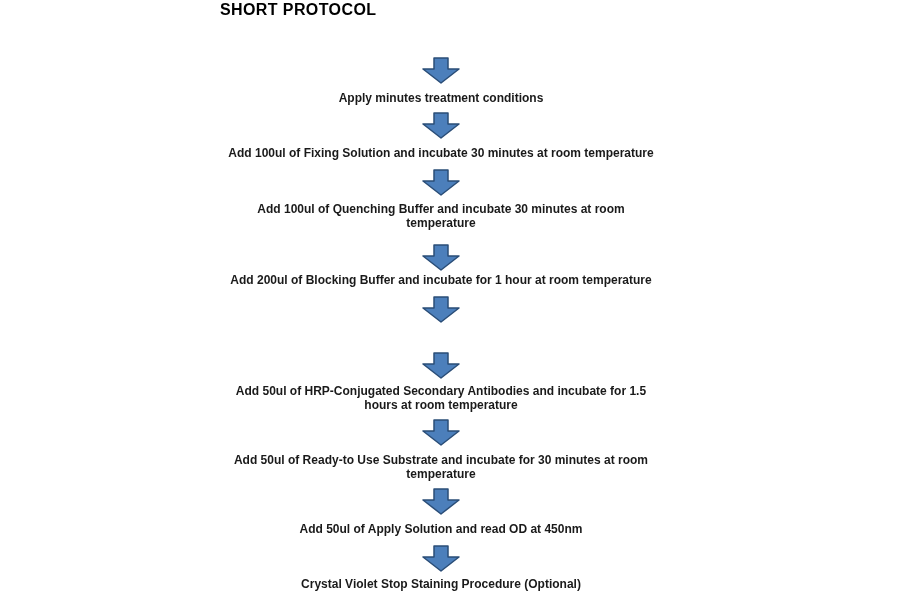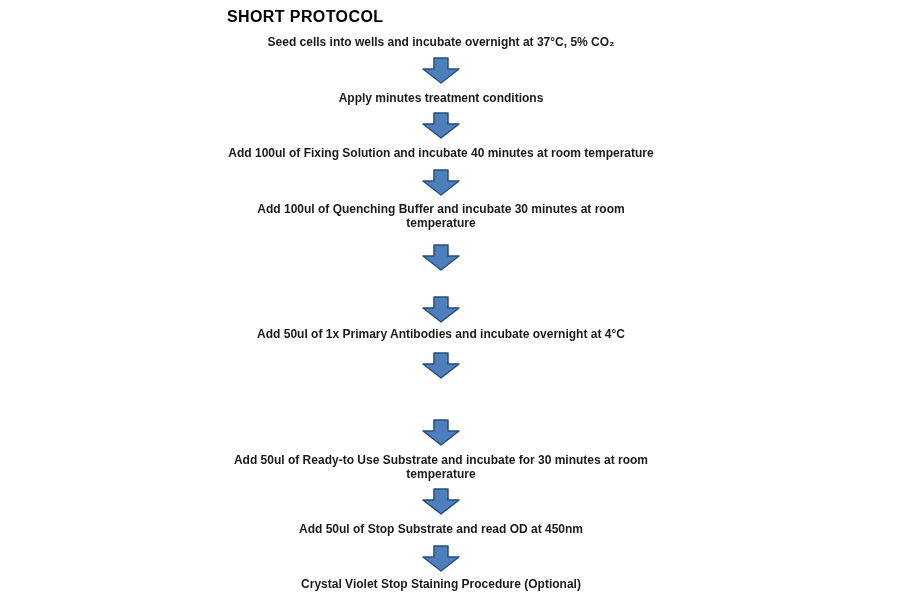--- a/index.html
+++ b/index.html
@@ -8,21 +8,21 @@
     width: 900px;
     height: 594px;
     background: var(--background, #fff);
     font-family: "Liberation Sans", sans-serif;
     overflow: hidden;
   }
   .title {
     position: absolute;
     left: 220px;
     top: 1px;
-    margin: 7px;
+    margin: 0;
     font-size: 16px;
     font-weight: bold;
     letter-spacing: 0.4px;
     color: var(--title_text, #000);
   }
   .step {
     position: absolute;
     left: 9px;
     width: 864px;
     text-align: center;
@@ -45,69 +45,70 @@
     stroke-linejoin: round;
   }
 </style>
 </head>
 <body>
 
 <div class="canvas">
 
   <h1 class="title">SHORT PROTOCOL</h1>
 
-  <div class="step" style="top:35px">Seed cells into wells and incubate overnight at 37°C, 5% CO₂</div>
 
   <svg class="arrow" style="top:57px" viewBox="0 0 38 27" aria-hidden="true">
     <polygon class="arrow-shape" points="12,1 26,1 26,12 37,12 19,26 1,12 12,12"></polygon>
   </svg>
 
   <div class="step" style="top:91px">Apply minutes treatment conditions</div>
 
   <svg class="arrow" style="top:112px" viewBox="0 0 38 27" aria-hidden="true">
     <polygon class="arrow-shape" points="12,1 26,1 26,12 37,12 19,26 1,12 12,12"></polygon>
   </svg>
 
-  <div class="step" style="top:146px">Add 100ul of Fixing Solution and incubate 40 minutes at room temperature</div>
+  <div class="step" style="top:146px">Add 100ul of Fixing Solution and incubate 30 minutes at room temperature</div>
 
   <svg class="arrow" style="top:169px" viewBox="0 0 38 27" aria-hidden="true">
     <polygon class="arrow-shape" points="12,1 26,1 26,12 37,12 19,26 1,12 12,12"></polygon>
   </svg>
 
   <div class="step" style="top:202px">Add 100ul of Quenching Buffer and incubate 30 minutes at room
 temperature</div>
 
   <svg class="arrow" style="top:244px" viewBox="0 0 38 27" aria-hidden="true">
     <polygon class="arrow-shape" points="12,1 26,1 26,12 37,12 19,26 1,12 12,12"></polygon>
   </svg>
 
+  <div class="step" style="top:273px">Add 200ul of Blocking Buffer and incubate for 1 hour at room temperature</div>
 
   <svg class="arrow" style="top:296px" viewBox="0 0 38 27" aria-hidden="true">
     <polygon class="arrow-shape" points="12,1 26,1 26,12 37,12 19,26 1,12 12,12"></polygon>
   </svg>
 
-  <div class="step" style="top:327px">Add 50ul of 1x Primary Antibodies and incubate overnight at 4°C</div>
 
   <svg class="arrow" style="top:352px" viewBox="0 0 38 27" aria-hidden="true">
     <polygon class="arrow-shape" points="12,1 26,1 26,12 37,12 19,26 1,12 12,12"></polygon>
   </svg>
 
+  <div class="step" style="top:384px">Add 50ul of HRP-Conjugated Secondary Antibodies and incubate for 1.5
+hours at room temperature</div>
 
   <svg class="arrow" style="top:419px" viewBox="0 0 38 27" aria-hidden="true">
     <polygon class="arrow-shape" points="12,1 26,1 26,12 37,12 19,26 1,12 12,12"></polygon>
   </svg>
 
   <div class="step" style="top:453px">Add 50ul of Ready-to Use Substrate and incubate for 30 minutes at room
 temperature</div>
 
   <svg class="arrow" style="top:488px" viewBox="0 0 38 27" aria-hidden="true">
     <polygon class="arrow-shape" points="12,1 26,1 26,12 37,12 19,26 1,12 12,12"></polygon>
   </svg>
 
-  <div class="step" style="top:522px">Add 50ul of Stop Substrate and read OD at 450nm</div>
+  <div class="step" style="top:522px">Add 50ul of Apply Solution and read OD at 450nm</div>
 
   <svg class="arrow" style="top:545px" viewBox="0 0 38 27" aria-hidden="true">
     <polygon class="arrow-shape" points="12,1 26,1 26,12 37,12 19,26 1,12 12,12"></polygon>
   </svg>
 
   <div class="step" style="top:577px">Crystal Violet Stop Staining Procedure (Optional)</div>
 
 </div>
 
 </body></html>

